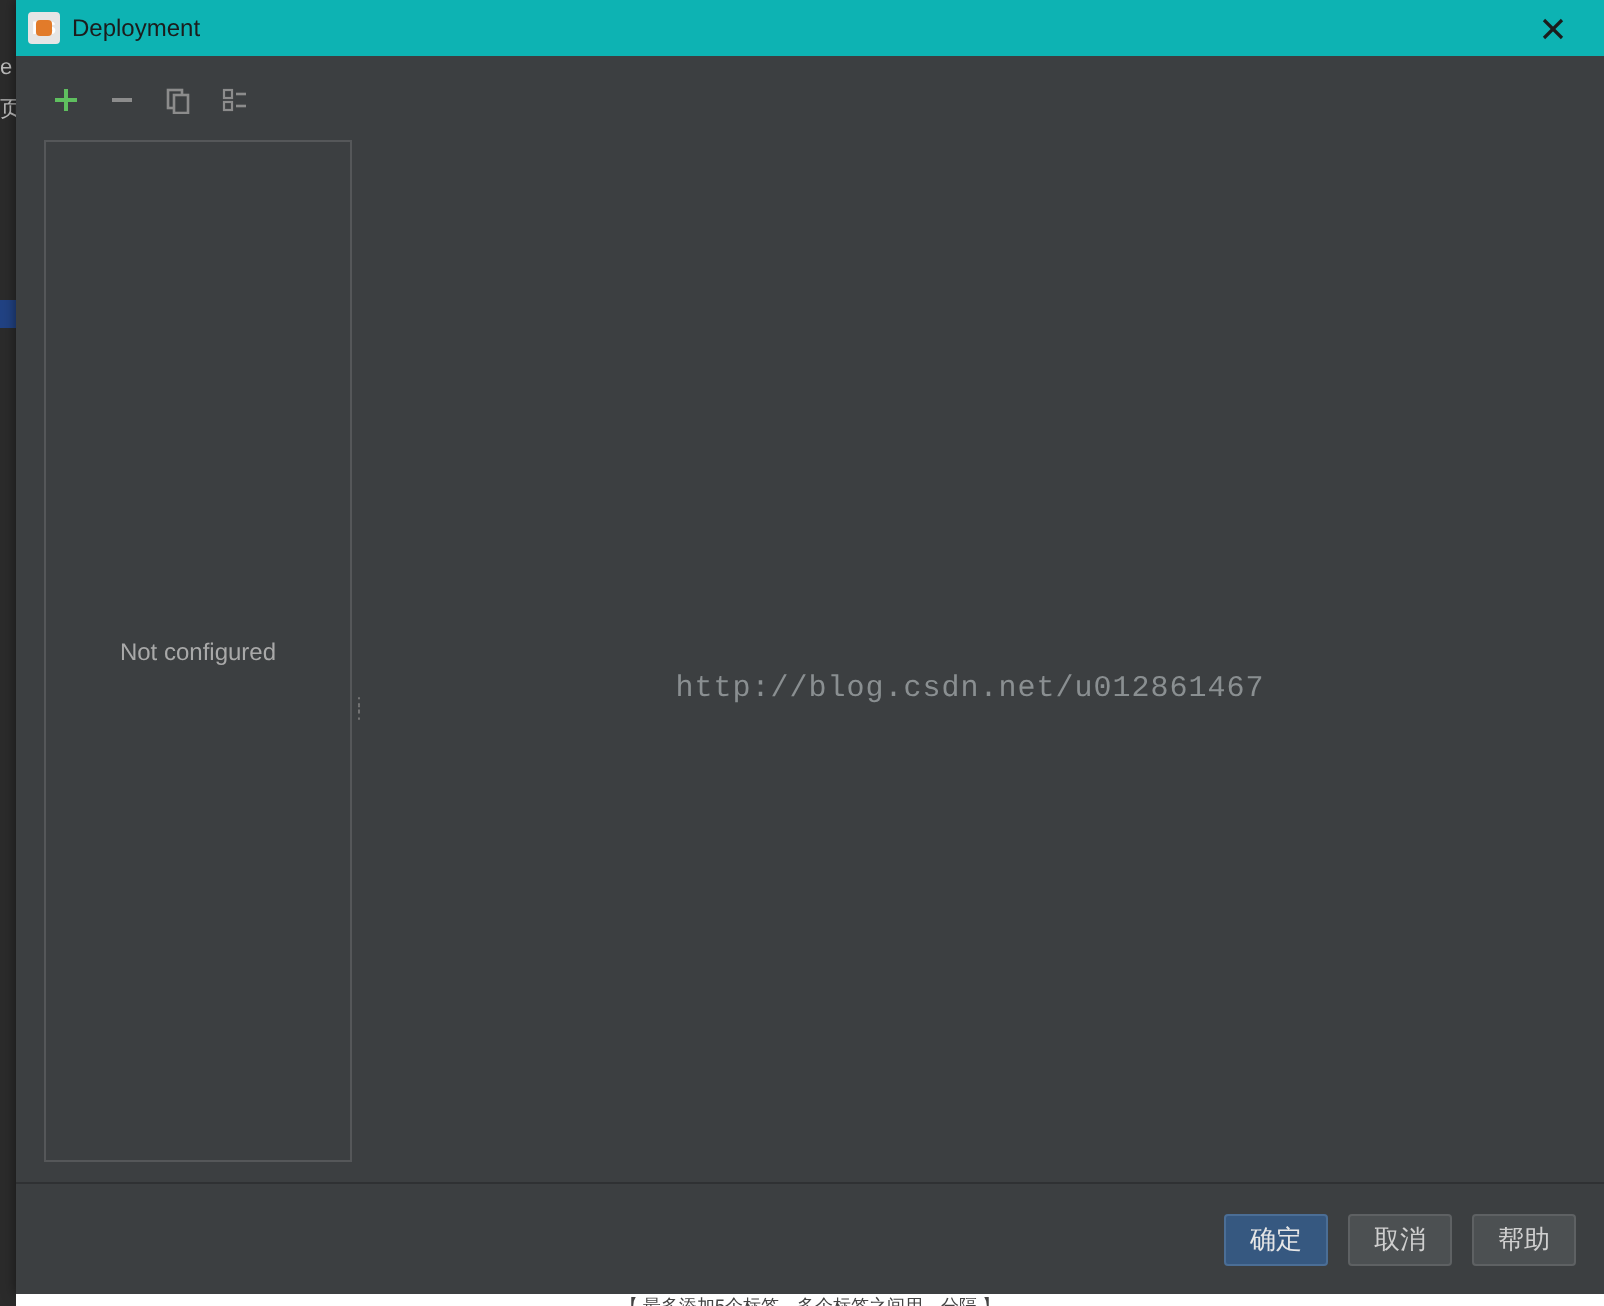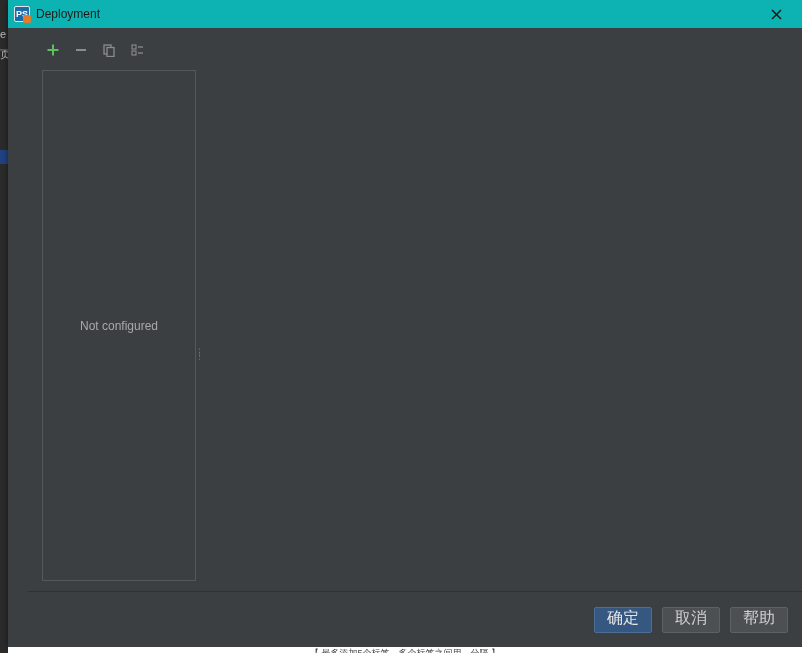--- a/index.html
+++ b/index.html
@@ -25,21 +25,21 @@
     height: 28px;
     background: #0db3b3;
     display: flex; align-items: center;
     padding: 0 6px;
     color: #1c1c1c;
     font-size: 12px;
   }
   .titlebar .app-icon {
     width: 16px; height: 16px;
     background: #1d6aa8;
-    border: 1px solid #e5e5e5;
+    border: 6px solid #e5e5e5;
     border-radius: 2px;
     display: flex; align-items: center; justify-content: center;
     font-size: 9px; font-weight: bold; color: #fff;
     margin-right: 6px;
     position: relative;
   }
   .titlebar .app-icon::after{
     content:""; position:absolute; right:-2px; bottom:-2px; width:8px; height:8px; background:#e27b2a; border-radius:2px;
   }
   .titlebar .title { flex: 0 0 auto; }
@@ -48,21 +48,20 @@
     width: 40px; height: 28px;
     display:flex; align-items:center; justify-content:center;
     cursor: pointer;
   }
   .titlebar .close svg { width: 11px; height: 11px; stroke: #1c1c1c; stroke-width: 1.6; }
 
   .body {
     flex: 1;
     display: flex; flex-direction: column;
     background: #3c3f41;
-    padding-left: 20px;
   }
 
   .toolbar {
     height: 36px;
     display: flex; align-items: center;
     padding: 8px 14px 0 14px;
     gap: 6px;
   }
   .tool-btn {
     width: 22px; height: 22px;
@@ -131,22 +130,22 @@
     border-top: 1px solid #2f3133;
     background: #3c3f41;
   }
   .btn {
     min-width: 52px;
     height: 26px;
     padding: 0 12px;
     background: #4c5052;
     border: 1px solid #5e6163;
     color: #cfcfcf;
-    font-size: 16px;
-    display:flex; justify-content:center;
+    font-size: 13px;
+    display:flex; align-items:center; justify-content:center;
     cursor: pointer;
     border-radius: 2px;
   }
   .btn.primary {
     background: #365880;
     border: 1px solid #4b6e96;
     color: #e6e6e6;
   }
 
   .bottom-strip {
@@ -216,20 +215,21 @@
 
       <div class="left-panel">
         <span>Not configured</span>
       </div>
 
       <div class="splitter">
         <div class="dots">⋮<br>⋮</div>
       </div>
 
       <div class="right-panel">
+        <div class="watermark">http://blog.csdn.net/u012861467</div>
       </div>
 
     </div>
 
     <div class="footer">
       <div class="btn primary">
         <span>确定</span>
       </div>
       <div class="btn">
         <span>取消</span>

